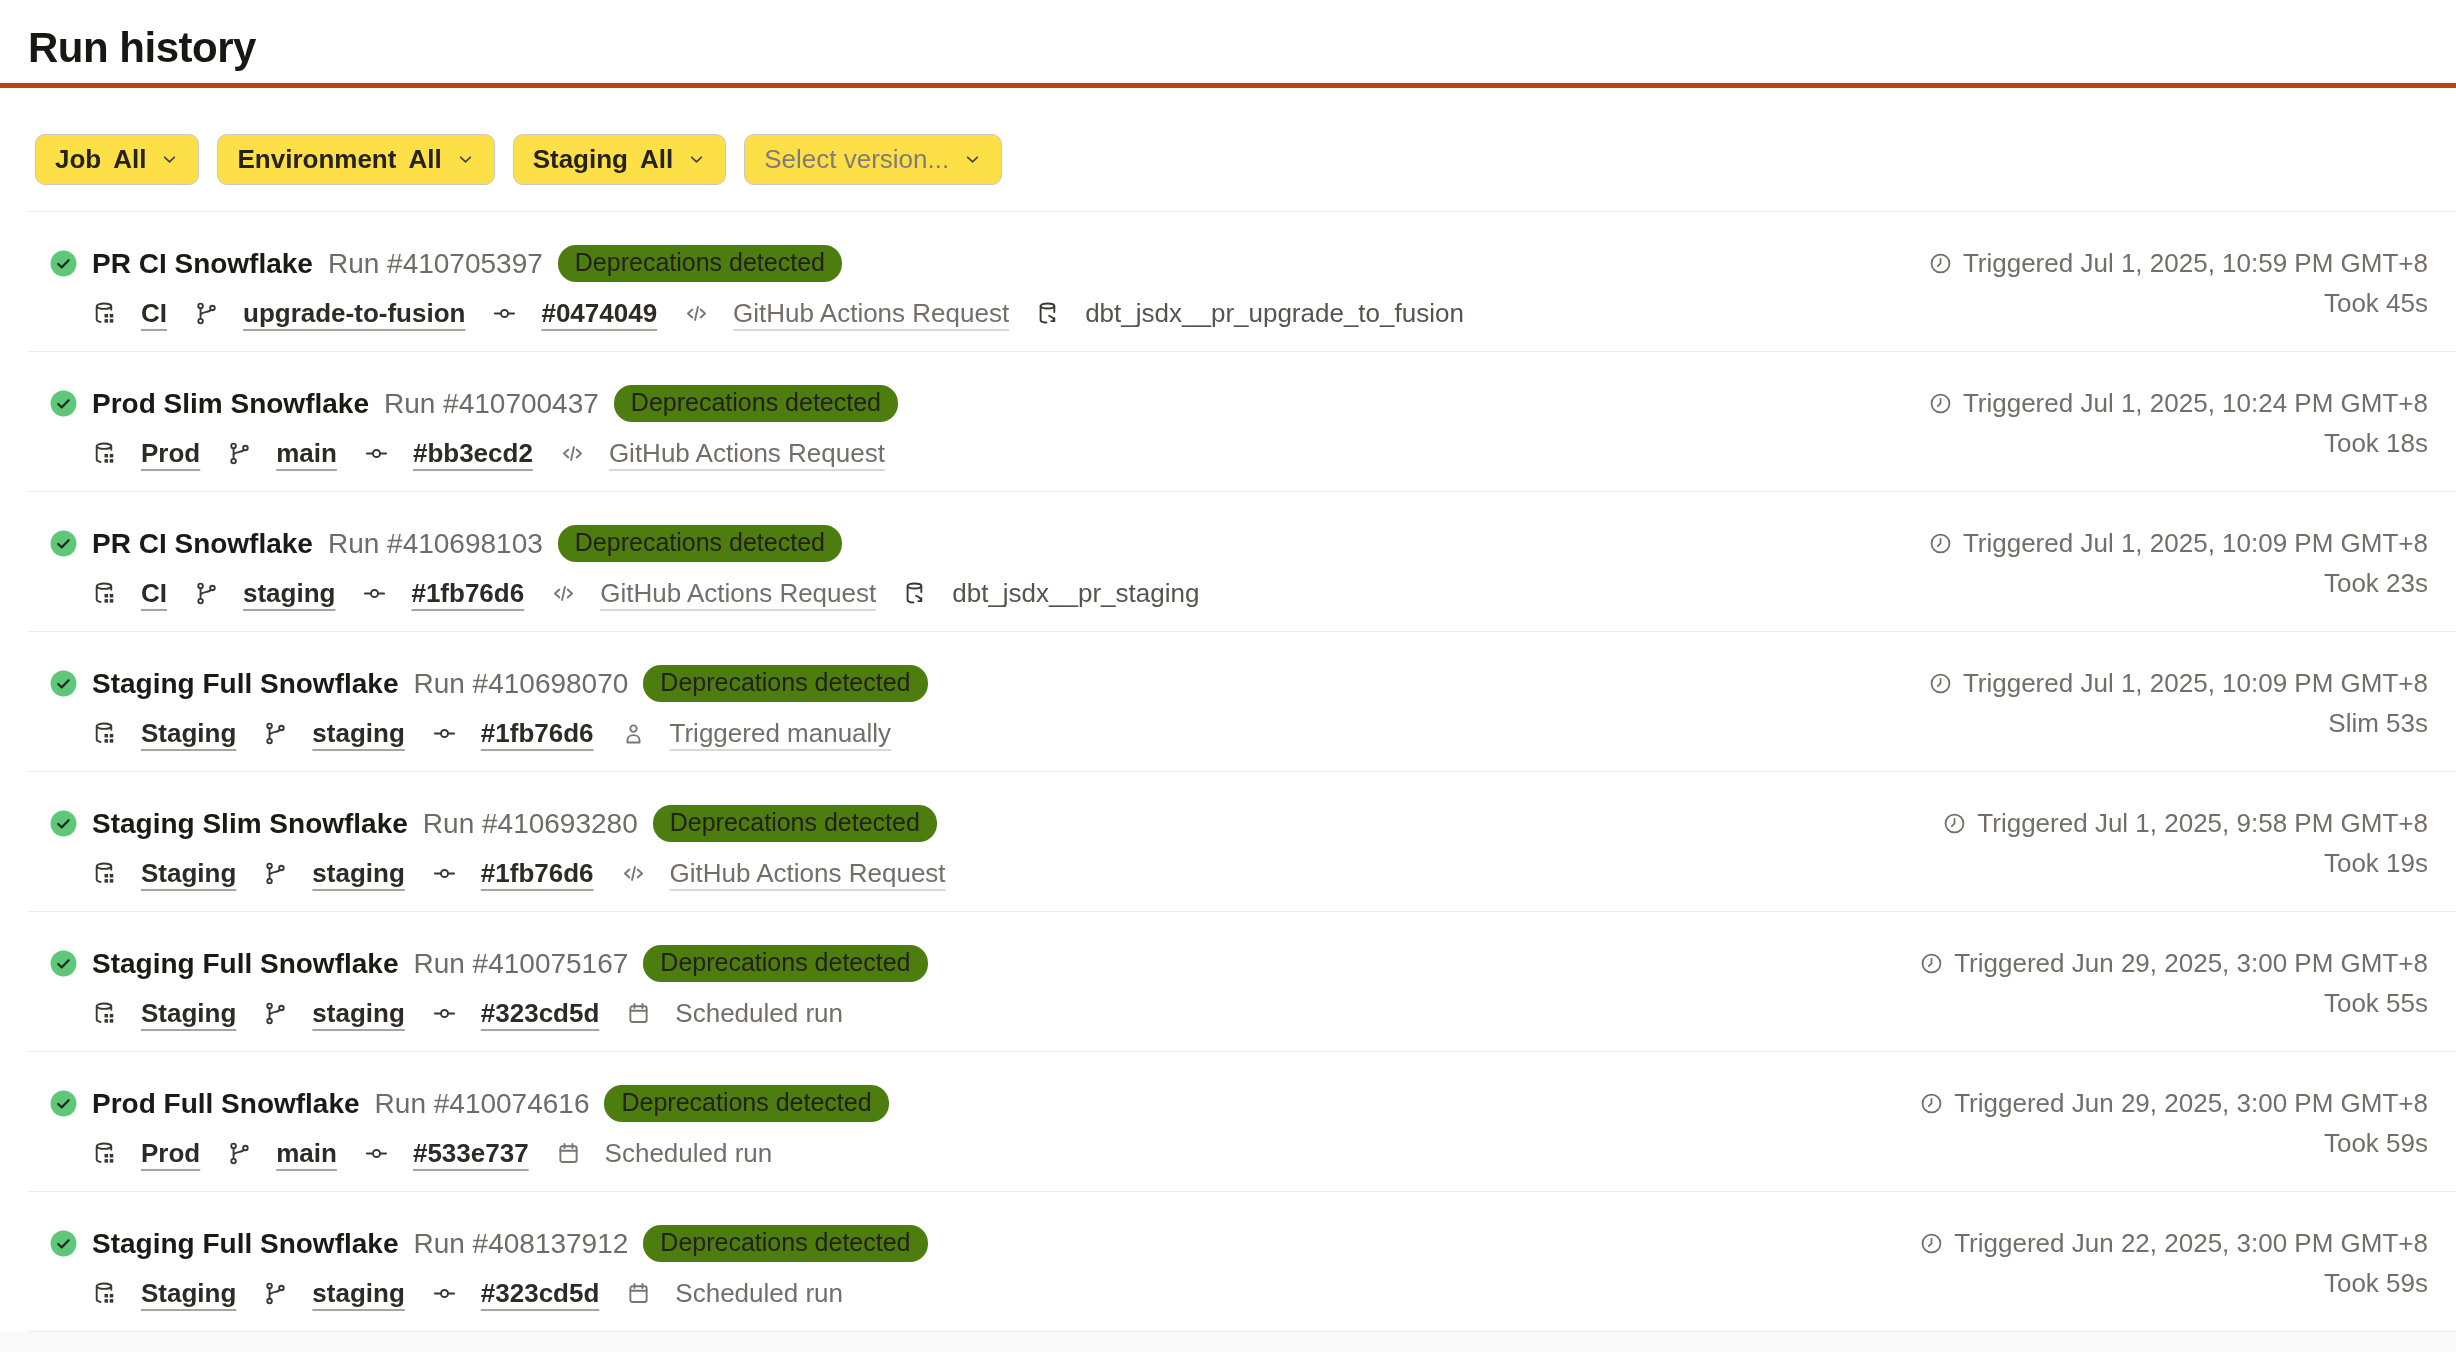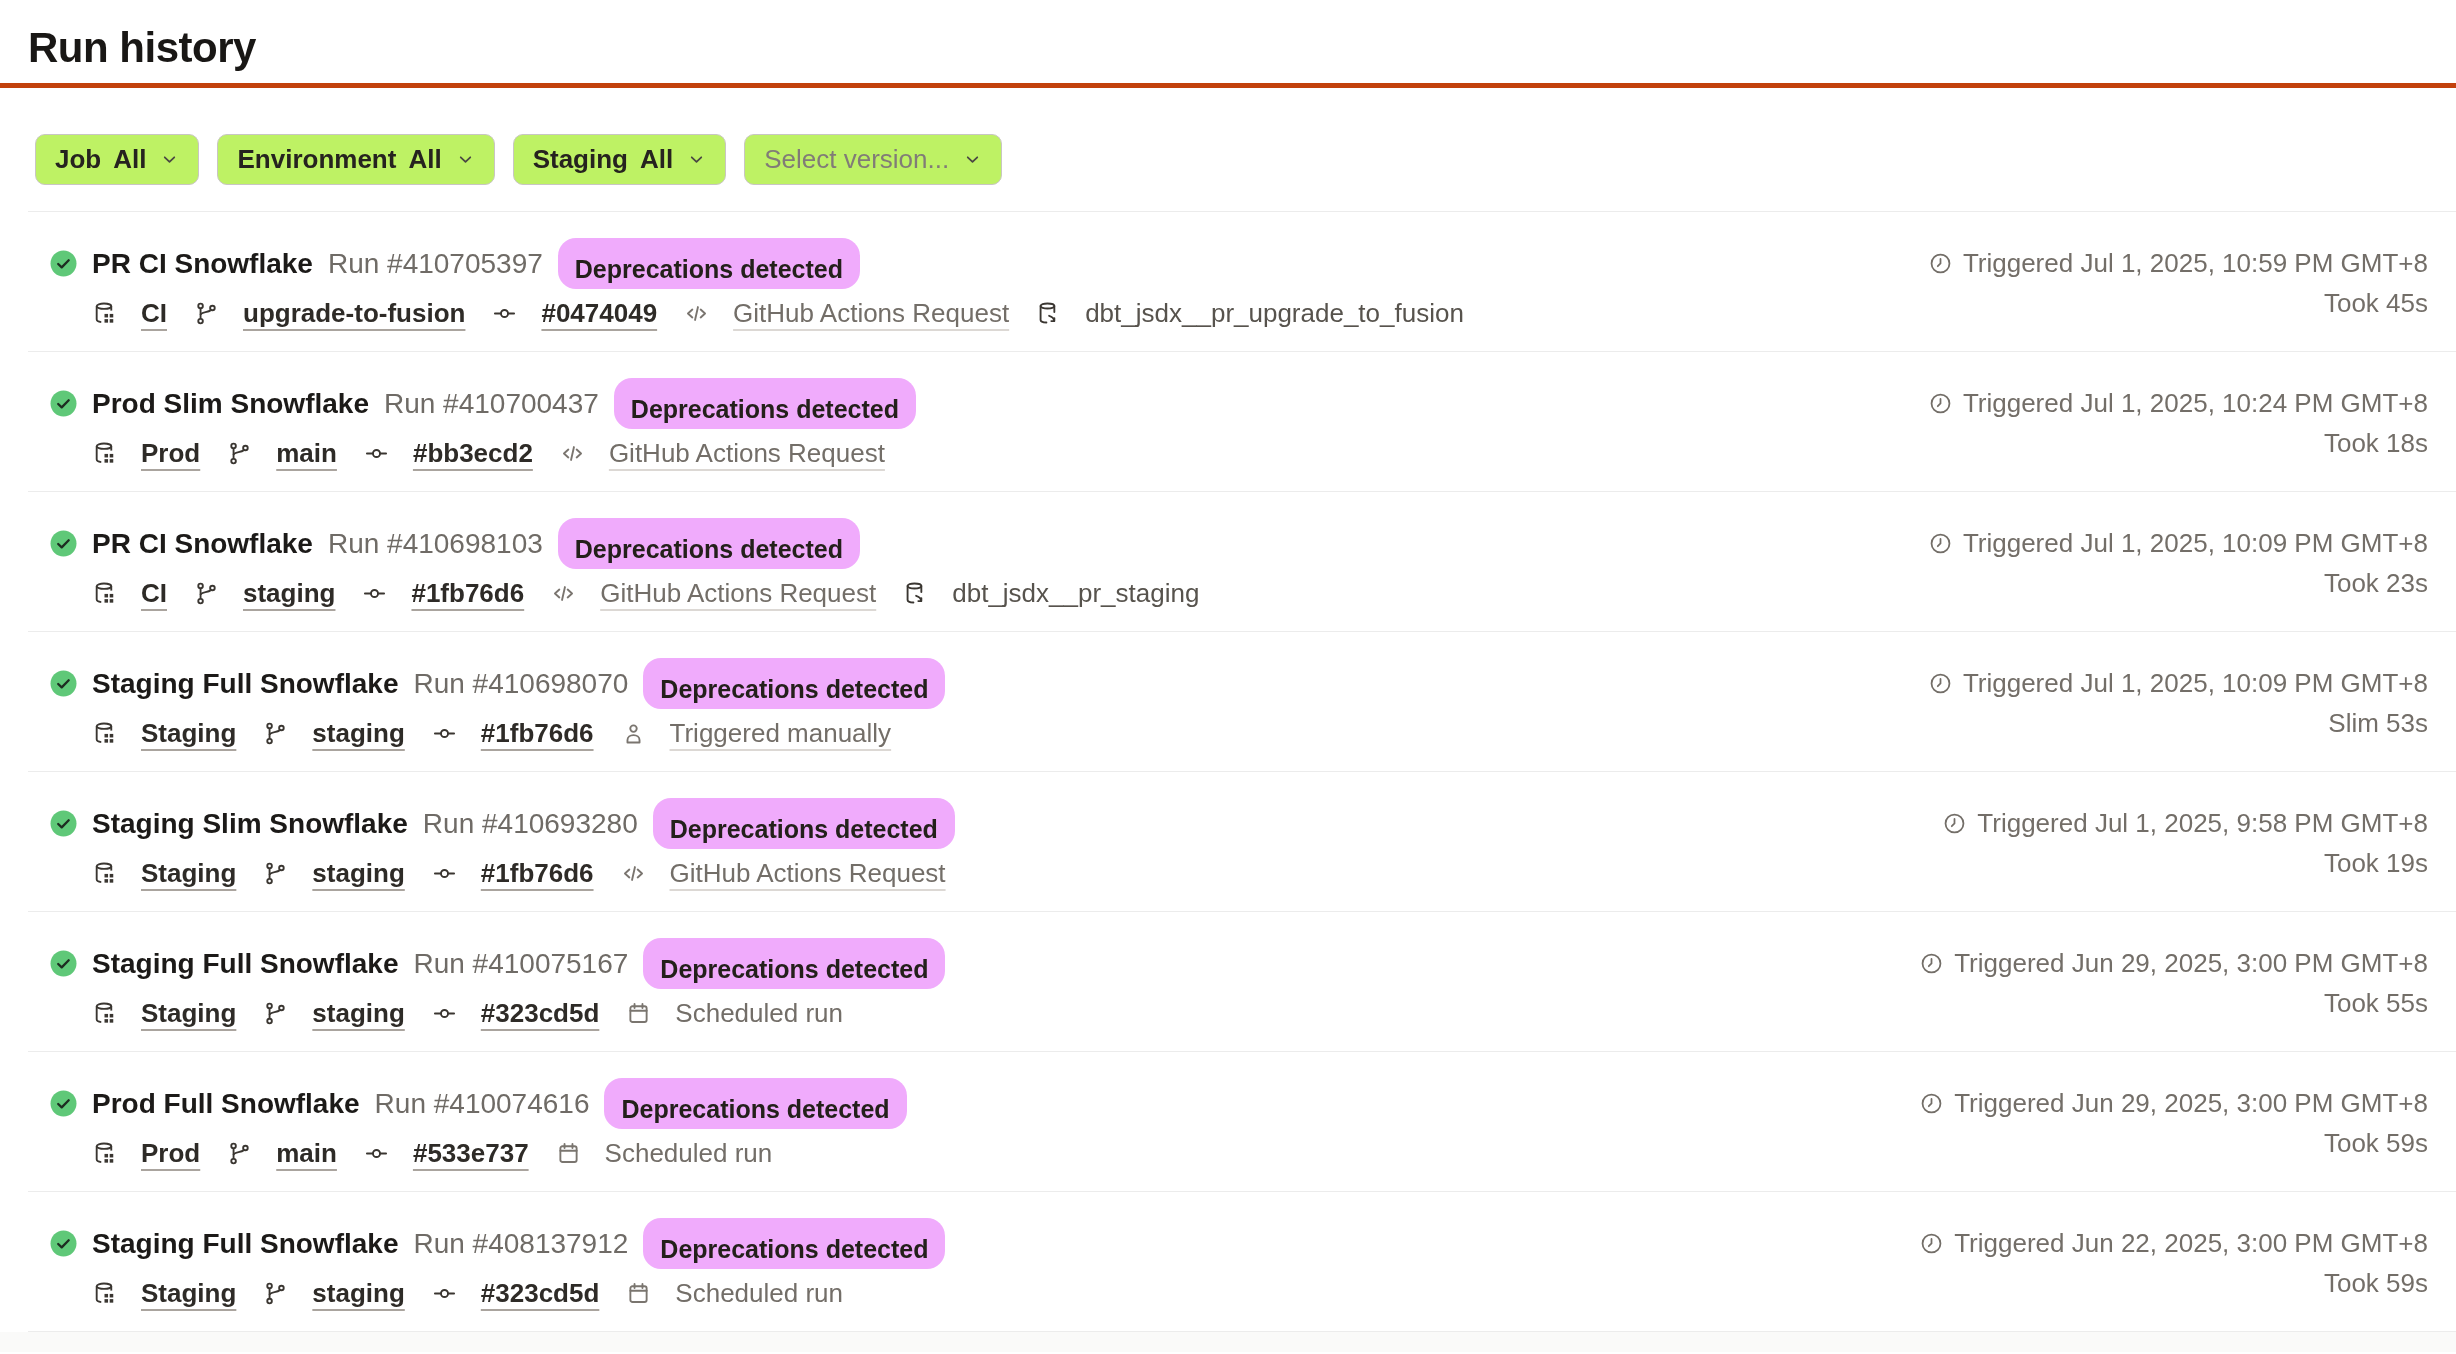--- a/index.html
+++ b/index.html
@@ -27,21 +27,21 @@
     padding: 46px 28px 27px 35px;
     position: relative;
   }
   .filter-bar::after {
     content: ""; position: absolute; left: 28px; right: 0; bottom: 0;
     height: 1px; background: #ececec;
   }
   .filter-btn {
     display: inline-flex; align-items: center; gap: 12px;
     height: 51px; padding: 0 19px; box-sizing: border-box;
-    background: #bef264; border: 1.5px solid #c9c6c3; border-radius: 10px;
+    background: #fde047; border: 1.5px solid #c9c6c3; border-radius: 10px;
     font-family: inherit; font-size: 26px; color: #26231f; cursor: pointer;
   }
   .filter-btn .f-label { font-weight: 600; }
   .filter-btn .f-value { font-weight: 600; }
   .filter-btn .f-placeholder { color: #817c77; font-weight: 400; }
   .filter-btn.has-placeholder { min-width: 218px; justify-content: space-between; }
   .chev { width: 19px; height: 19px; color: #4b4843; flex: 0 0 auto; margin-left: 2px; }
   .chev svg { width: 100%; height: 100%; display: block; }
 
   
@@ -57,23 +57,23 @@
   }
   .status-icon { width: 27px; height: 27px; flex: 0 0 auto; margin: 5px 15px 0 0; }
   .status-icon svg { width: 100%; height: 100%; display: block; }
 
   .run-main { min-width: 0; }
   .run-title-line { display: flex; align-items: center; gap: 15px; height: 37px; }
   .run-name { font-size: 28px; font-weight: 600; color: #1c1a18; white-space: nowrap; }
   .run-number { font-size: 28px; font-weight: 400; color: #6f6b66; white-space: nowrap; }
   .badge {
     display: inline-flex; align-items: center;
-    background: #f0abfc; color: #24201b;
-    font-size: 25px; font-weight: 700;
-    padding: 17px 17px 5px 17px; border-radius: 18px; white-space: nowrap;
+    background: #4d7c0f; color: #24201b;
+    font-size: 25px; font-weight: 400;
+    padding: 3px 17px 5px 17px; border-radius: 18px; white-space: nowrap;
   }
 
   .run-meta-line { display: flex; align-items: center; gap: 27px; margin-top: 13px; height: 36px; }
   .meta-item { display: inline-flex; align-items: center; gap: 24px; white-space: nowrap; }
   .micon { width: 25px; height: 25px; display: inline-flex; }
   .micon svg { width: 100%; height: 100%; display: block; }
   .micon.dark { color: #3a3631; }
   .micon.gray { color: #7a756f; }
   .link-dark {
     font-size: 26px; font-weight: 600; color: #2e2b27; cursor: pointer;

